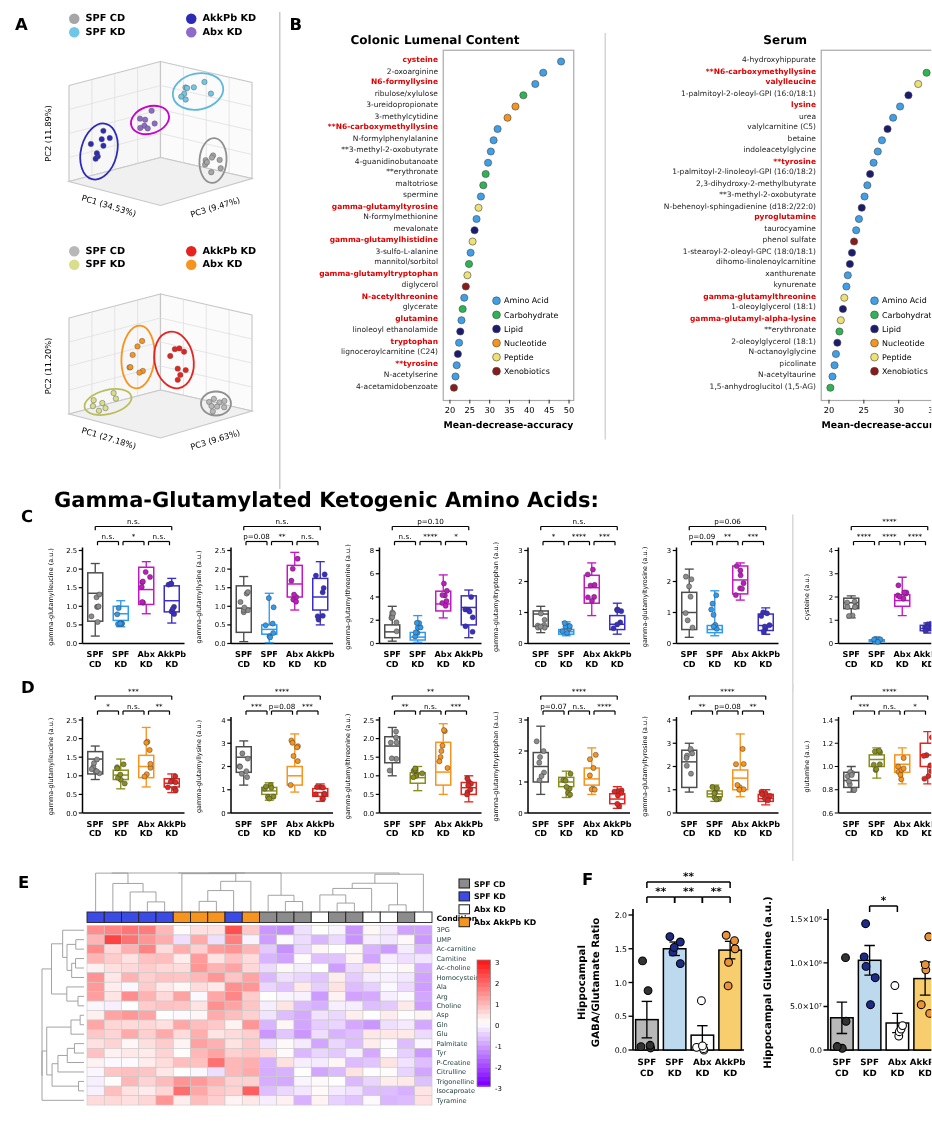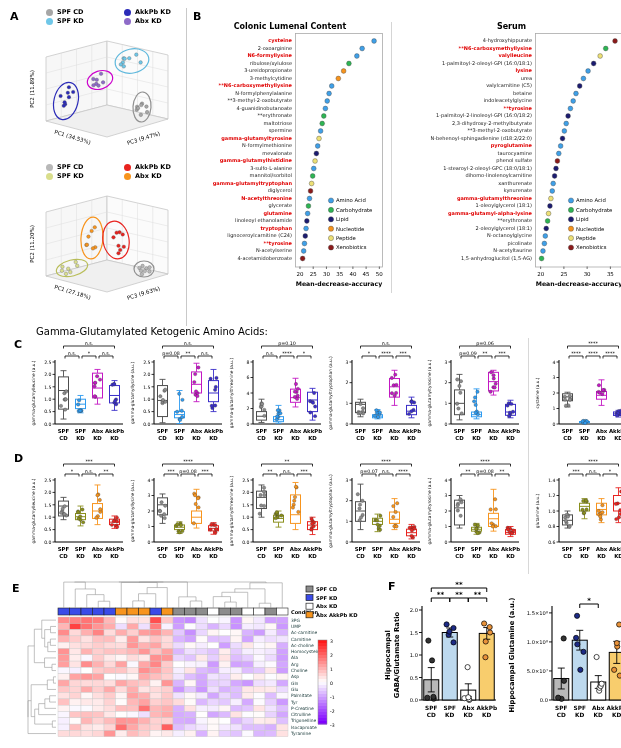--- a/index.html
+++ b/index.html
@@ -12,28 +12,28 @@
   #panel-a{left:6px;top:8px;width:178px;height:318px;}
   #panel-b{left:186px;top:8px;width:435px;height:318px;border-left:1px solid #c9c9c9;}
   #panel-c{left:6px;top:326px;width:615px;height:130px;}
   #panel-d{left:6px;top:452px;width:615px;height:126px;}
   #panel-e{left:6px;top:578px;width:362px;height:170px;}
   #panel-f{left:368px;top:578px;width:253px;height:170px;}
   .pca-block{margin-left:14px;}
   .pca-legend{display:grid;grid-template-columns:78px 84px;margin-left:26px;row-gap:1px;}
   .pca-legend .li{display:flex;align-items:center;gap:4px;font-size:6.5px;font-weight:bold;}
   .pca-legend .dot{width:7px;height:7px;border-radius:50%;flex:0 0 auto;}
-  #dotplots{display:flex;gap:8px;padding-left:10px;padding-top:14px;}
+  #dotplots{display:flex;gap:20px;padding-left:10px;padding-top:14px;}
   .dotplot .dp-title{text-align:center;font-weight:bold;font-size:8px;margin-bottom:2px;}
   .dp-body{display:flex;}
   .dp-labels{display:flex;flex-direction:column;text-align:right;}
   .dp-labels div{font-size:5px;line-height:7.5px;height:7.5px;white-space:nowrap;color:#222;}
   .dp-labels div.hl{color:#e00000;font-weight:bold;}
   .dotplot.sep{border-left:1px solid #d5d5d5;padding-left:8px;}
-  #c-title{font-weight:normal;font-size:10px;margin:0 0 1px 30px;}
+  #c-title{font-weight:bold;font-size:14px;margin:0 0 1px 30px;}
   .box-row{display:flex;align-items:flex-start;}
   .box-row .cell{flex:0 0 auto;}
   .box-row .cell.sep{border-left:1px solid #d8d8d8;margin-left:5px;padding-left:3px;}
   #f-row{display:flex;gap:6px;padding-top:4px;padding-left:14px;}
   #panel-e .plabel{position:absolute;left:6px;top:4px;}
   #panel-a .plabel{position:absolute;left:4px;top:2px;}
   #panel-b .plabel{position:absolute;left:6px;top:2px;}
   #panel-c .plabel{position:absolute;left:8px;top:12px;}
   #panel-d .plabel{position:absolute;left:8px;top:0px;}
   #panel-f .plabel{position:absolute;left:20px;top:2px;}

